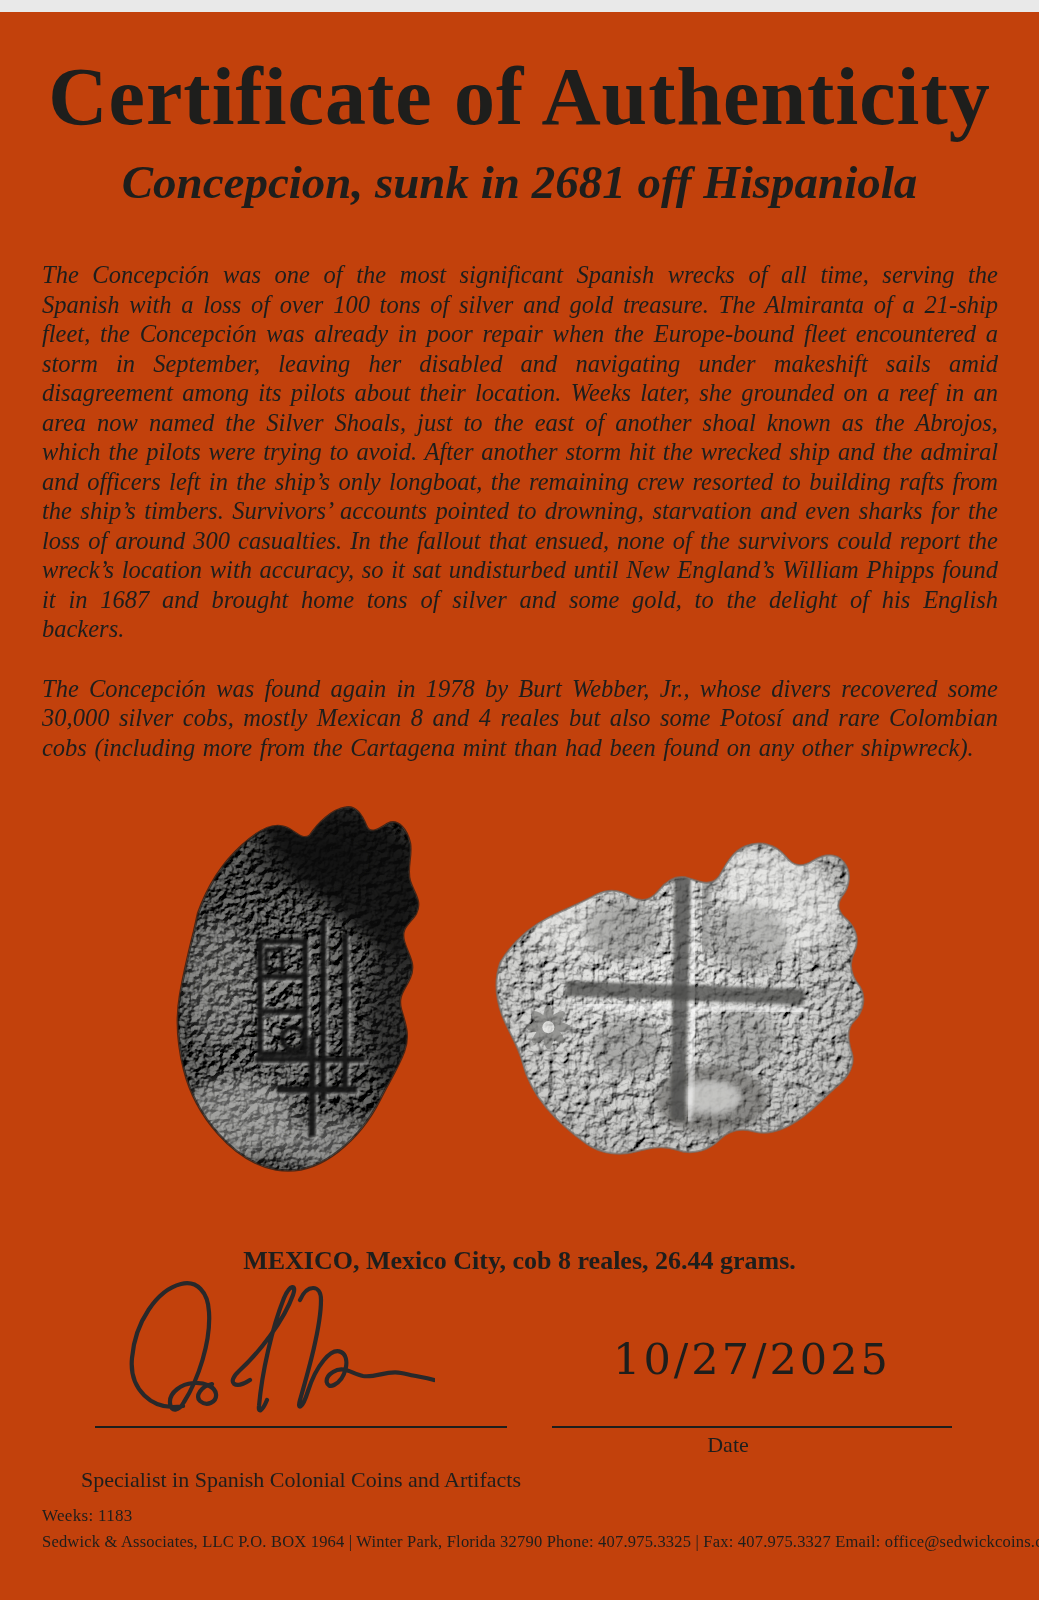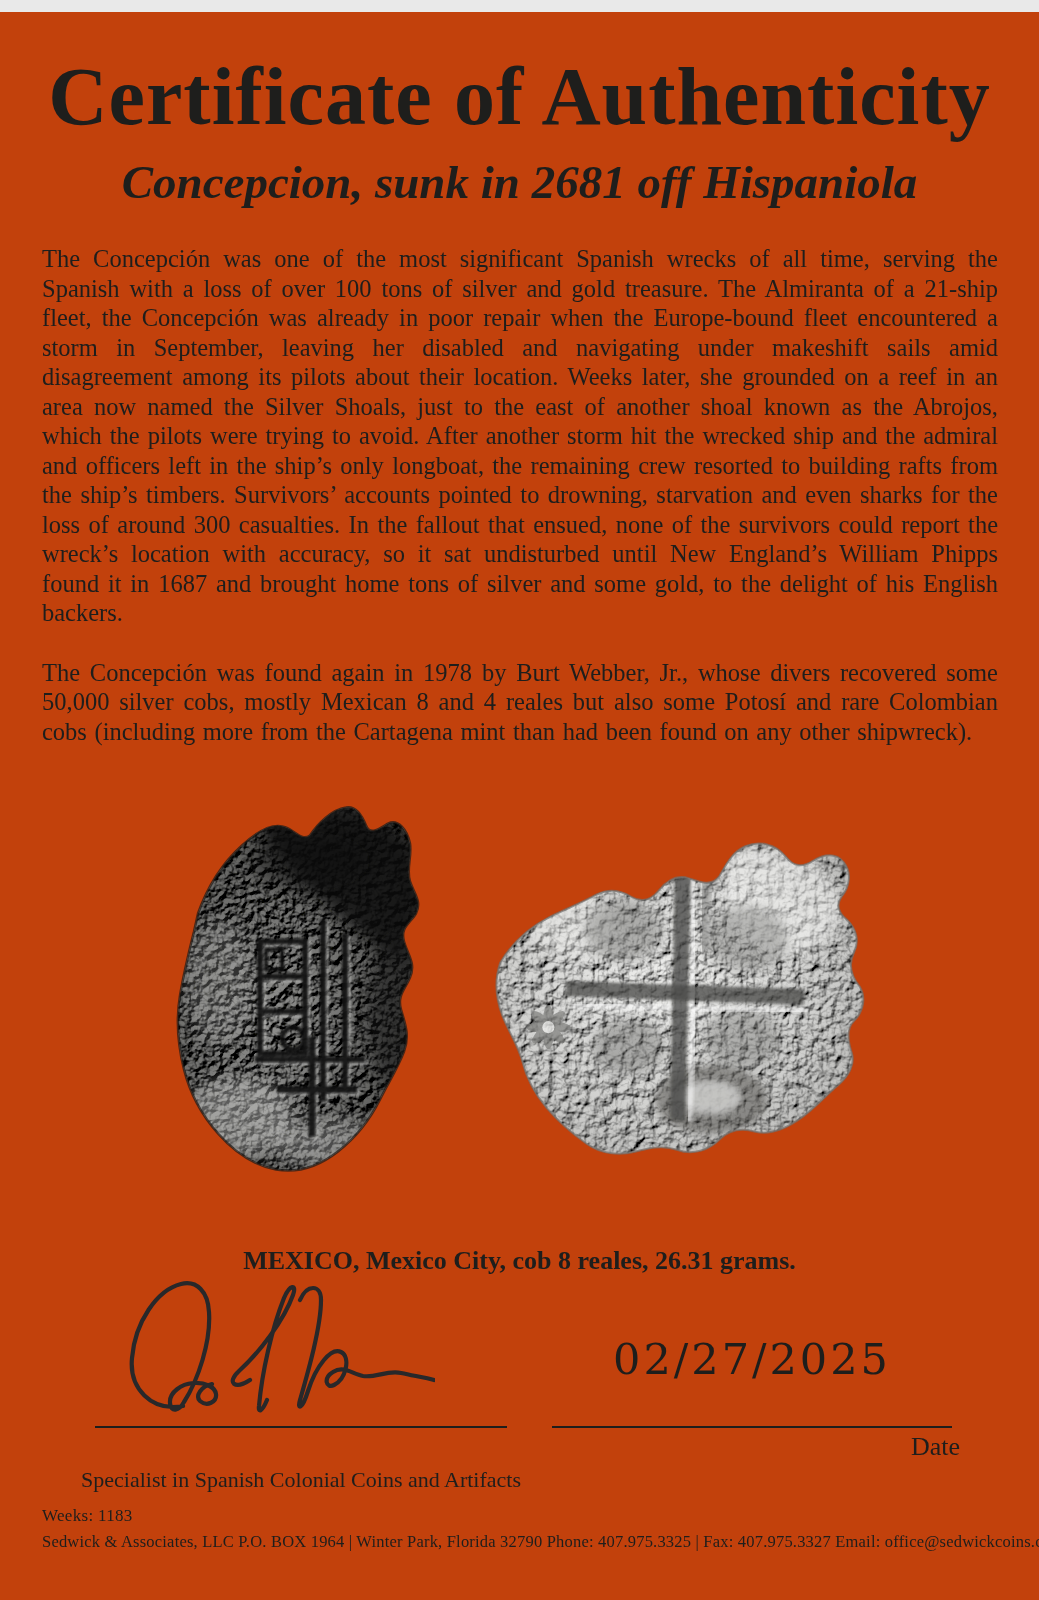--- a/index.html
+++ b/index.html
@@ -11,22 +11,22 @@
   .title {
     position:absolute; top:44px; left:0; width:100%; text-align:center;
     font-size:82px; font-weight:700; line-height:1; letter-spacing:1px;
     font-family:"Liberation Serif", serif; margin:0;
   }
   .subtitle {
     position:absolute; top:138px; left:0; width:100%; text-align:center;
     font-size:47px; font-weight:700; font-style:italic; line-height:1.4;
   }
   .body-text {
-    position:absolute; left:42px; top:232px; width:956px;
-    font-size:24.5px; line-height:1.205; text-align:justify;
+    position:absolute; left:42px; top:248px; width:956px;
+    font-size:24.5px; line-height:1.205; text-align:justify;font-style:italic;
   }
   .body-text p { margin:0 0 30px 0; word-spacing:0.06em; }
   .coin { position:absolute; }
   #coin-left  { left:160px; top:788px; width:285px; height:378px; }
   #coin-right { left:478px; top:818px; width:397px; height:334px; }
   .caption {
     position:absolute; top:1234px; left:0; width:100%; text-align:center;
     font-size:26px; font-weight:700;
   }
   .signature-svg { position:absolute; left:95px; top:1266px; width:340px; height:144px; }
@@ -39,40 +39,40 @@
   }
   .signer-role {
     position:absolute; left:75px; top:1455px; width:452px; text-align:center;
     font-size:22px;
   }
   .date-value {
     position:absolute; left:552px; top:1322px; width:400px; text-align:center;
     font-size:43px; letter-spacing:3px; font-family:"DejaVu Serif", serif;
   }
   .date-label {
-    position:absolute; left:560px; top:1420px; width:400px; text-align:right;
-    font-size:26px;
+    position:absolute; left:528px; top:1420px; width:400px; text-align:center;
+    font-size:22px;
   }
   .footer-code { position:absolute; left:42px; top:1494px; font-size:17px; letter-spacing:0.3px; }
   .footer-contact {
     position:absolute; left:42px; top:1520px; width:980px;
     font-size:16.5px; white-space:nowrap; letter-spacing:0.2px;
   }
 </style>
 </head>
 <body>
 
 <div class="page">
 
   <h1 class="title">Certificate of Authenticity</h1>
   <div class="subtitle">Concepcion, sunk in 2681 off Hispaniola</div>
 
   <section class="body-text">
     <p>The Concepción was one of the most significant Spanish wrecks of all time, serving the Spanish with a loss of over 100 tons of silver and gold treasure. The Almiranta of a 21-ship fleet, the Concepción was already in poor repair when the Europe-bound fleet encountered a storm in September, leaving her disabled and navigating under makeshift sails amid disagreement among its pilots about their location. Weeks later, she grounded on a reef in an area now named the Silver Shoals, just to the east of another shoal known as the Abrojos, which the pilots were trying to avoid. After another storm hit the wrecked ship and the admiral and officers left in the ship’s only longboat, the remaining crew resorted to building rafts from the ship’s timbers. Survivors’ accounts pointed to drowning, starvation and even sharks for the loss of around 300 casualties. In the fallout that ensued, none of the survivors could report the wreck’s location with accuracy, so it sat undisturbed until New England’s William Phipps found it in 1687 and brought home tons of silver and some gold, to the delight of his English backers.</p>
-    <p>The Concepción was found again in 1978 by Burt Webber, Jr., whose divers recovered some 50,000 silver cobs, mostly Mexican 8 and 4 reales but also some Potosí and rare Colombian cobs (including more from the Cartagena mint than had been found on any other shipwreck).</p>
+    <p>The Concepción was found again in 1978 by Burt Webber, Jr., whose divers recovered some 30,000 silver cobs, mostly Mexican 8 and 4 reales but also some Potosí and rare Colombian cobs (including more from the Cartagena mint than had been found on any other shipwreck).</p>
   </section>
 
   <svg id="coin-left" class="coin" viewBox="0 0 285 375" aria-hidden="true">
     <defs>
       <path id="outL" d="M38,112 C48,84 62,62 82,44 C96,31 112,20 126,26 C136,30 142,40 150,34 C158,22 172,8 186,6 C196,4 202,14 206,24 C210,34 218,28 228,22 C238,17 247,28 250,42 C252,56 246,68 250,80 C254,92 262,100 256,112 C250,122 240,126 244,140 C248,154 256,162 250,176 C245,188 237,194 241,208 C245,222 250,234 244,250 C238,266 228,282 220,298 C210,318 196,336 178,350 C160,364 138,372 116,368 C94,364 74,350 58,332 C42,314 30,292 24,268 C18,244 16,218 20,194 C24,170 30,146 34,130 Z"></path>
       <clipPath id="clipL">
           <use href="#outL"></use>
         </clipPath>
       <radialGradient id="gradL" cx="38%" cy="58%" r="80%">
         <stop offset="0%" stop-color="#90908e"></stop>
@@ -187,34 +187,34 @@
         <ellipse rx="22" ry="6" transform="rotate(90)"></ellipse>
           <ellipse rx="22" ry="6" transform="rotate(135)"></ellipse>
         <circle r="6" fill="#efefed"></circle>
       </g>
       <path d="M232,30 q-12,60 -6,92" fill="none" stroke="#5c5c5a" stroke-width="9" opacity="0.5" filter="url(#blur3R)"></path>
     </g>
     <use href="#outR" fill="none" stroke="#77777" stroke-width="2" opacity="0.6"></use>
     <use href="#outR" fill="none" stroke="#6f6f6d" stroke-width="2" opacity="0.7"></use>
   </svg>
 
-  <div class="caption">MEXICO, Mexico City, cob 8 reales, 26.31 grams.</div>
+  <div class="caption">MEXICO, Mexico City, cob 8 reales, 26.44 grams.</div>
 
   <svg class="signature-svg" viewBox="0 0 340 140" aria-hidden="true">
     <path d="M88,126 C56,132 34,108 37,78 C40,42 62,10 86,4 C102,0 113,12 114,32 C116,62 103,100 89,122 C84,131 76,133 75,123 C74,112 87,104 98,103 C110,102 120,107 121,114 C122,122 112,127 105,121 C100,116 106,106 117,104
              M155,100 C140,110 131,103 144,91 C165,72 189,40 198,15 C202,4 195,4 189,18 C177,48 167,92 164,126 C163,133 167,132 172,120
              M205,20 C212,4 226,4 226,20 C226,47 213,92 205,120 C202,130 207,130 213,111 C221,86 236,67 246,72 C256,77 251,99 239,105 C231,109 228,98 238,92 C249,85 257,94 268,96 C281,98 292,90 306,93 C320,96 332,98 339,100" fill="none" stroke="#28282a" stroke-width="4.2" stroke-linecap="round" stroke-linejoin="round"></path>
   </svg>
 
   <div id="rule-left" class="rule"></div>
   <div id="rule-right" class="rule"></div>
 
   <div class="signer-role">Specialist in Spanish Colonial Coins and Artifacts</div>
 
-  <div class="date-value">02/27/2025</div>
+  <div class="date-value">10/27/2025</div>
   <div class="date-label">Date</div>
 
   <div class="footer-code">
     <span>Weeks:</span>
     <span>1183</span>
   </div>
   <div class="footer-contact">Sedwick &amp; Associates, LLC P.O. BOX 1964 | Winter Park, Florida 32790 Phone: 407.975.3325 | Fax: 407.975.3327 Email: office@sedwickcoins.com</div>
 
 </div>
 

